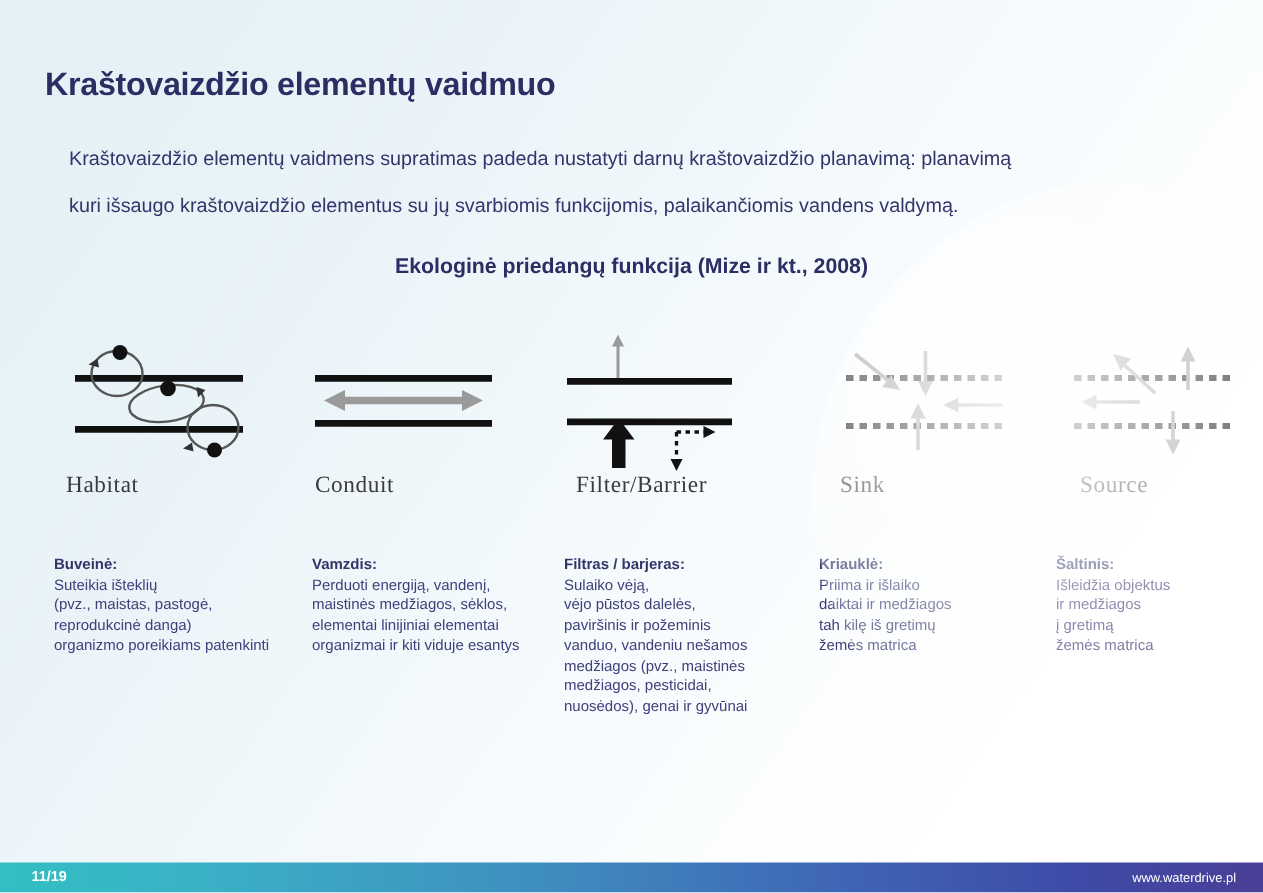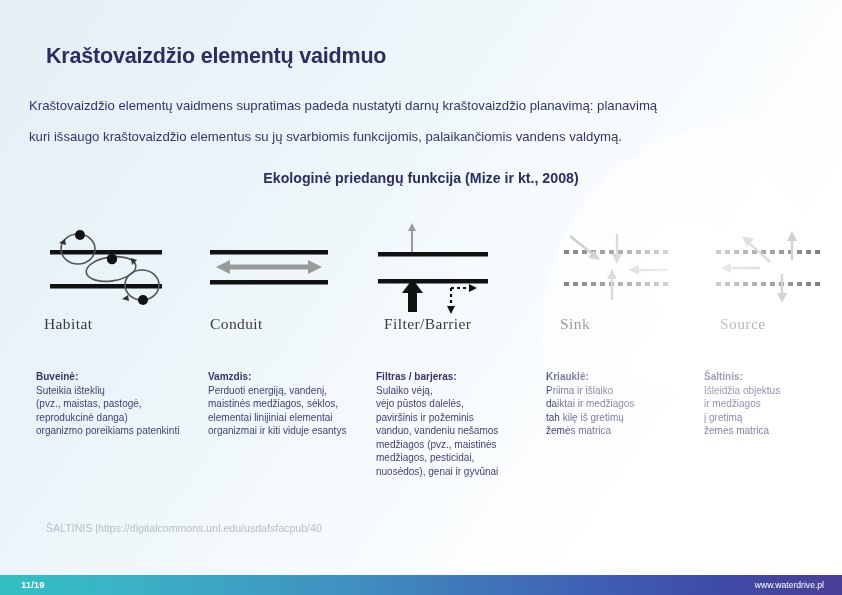--- a/index.html
+++ b/index.html
@@ -27,31 +27,31 @@
     top:120px;
     width:420px;
     height:420px;
     border-radius:50%;
     background: radial-gradient(circle at 35% 35%, rgba(255,255,255,0.9), rgba(255,255,255,0) 70%);
     pointer-events:none;
   }
 
   .title {
     position: absolute;
-    left: 46px;
+    left: 30px;
     top: 44px;
     font-size: 21.5px;
     font-weight: bold;
     color: #2c2e63;
     letter-spacing: -0.2px;
   }
 
   .body-text {
     position: absolute;
-    left: 29px;
+    left: 46px;
     top: 90px;
     width: 700px;
     font-size: 13.2px;
     color: #33356b;
     line-height: 31px;
   }
 
   .subtitle {
     position: absolute;
     left: 0;
@@ -284,20 +284,19 @@
     <div class="caption" style="left:674px;">
       <span class="ttl">Šaltinis:</span>
       <span class="ln">Išleidžia objektus</span>
       <span class="ln">ir medžiagos</span>
       <span class="ln">į gretimą</span>
       <span class="ln">žemės matrica</span>
     </div>
 
   </div>
 
-  <div class="source-note">ŠALTINIS |https://digitalcommons.unl.edu/usdafsfacpub/40</div>
 
   <div class="footer">
     <span class="page-num">11/19</span>
     <span class="site">www.waterdrive.pl</span>
   </div>
 
 </div>
 
 </body></html>

